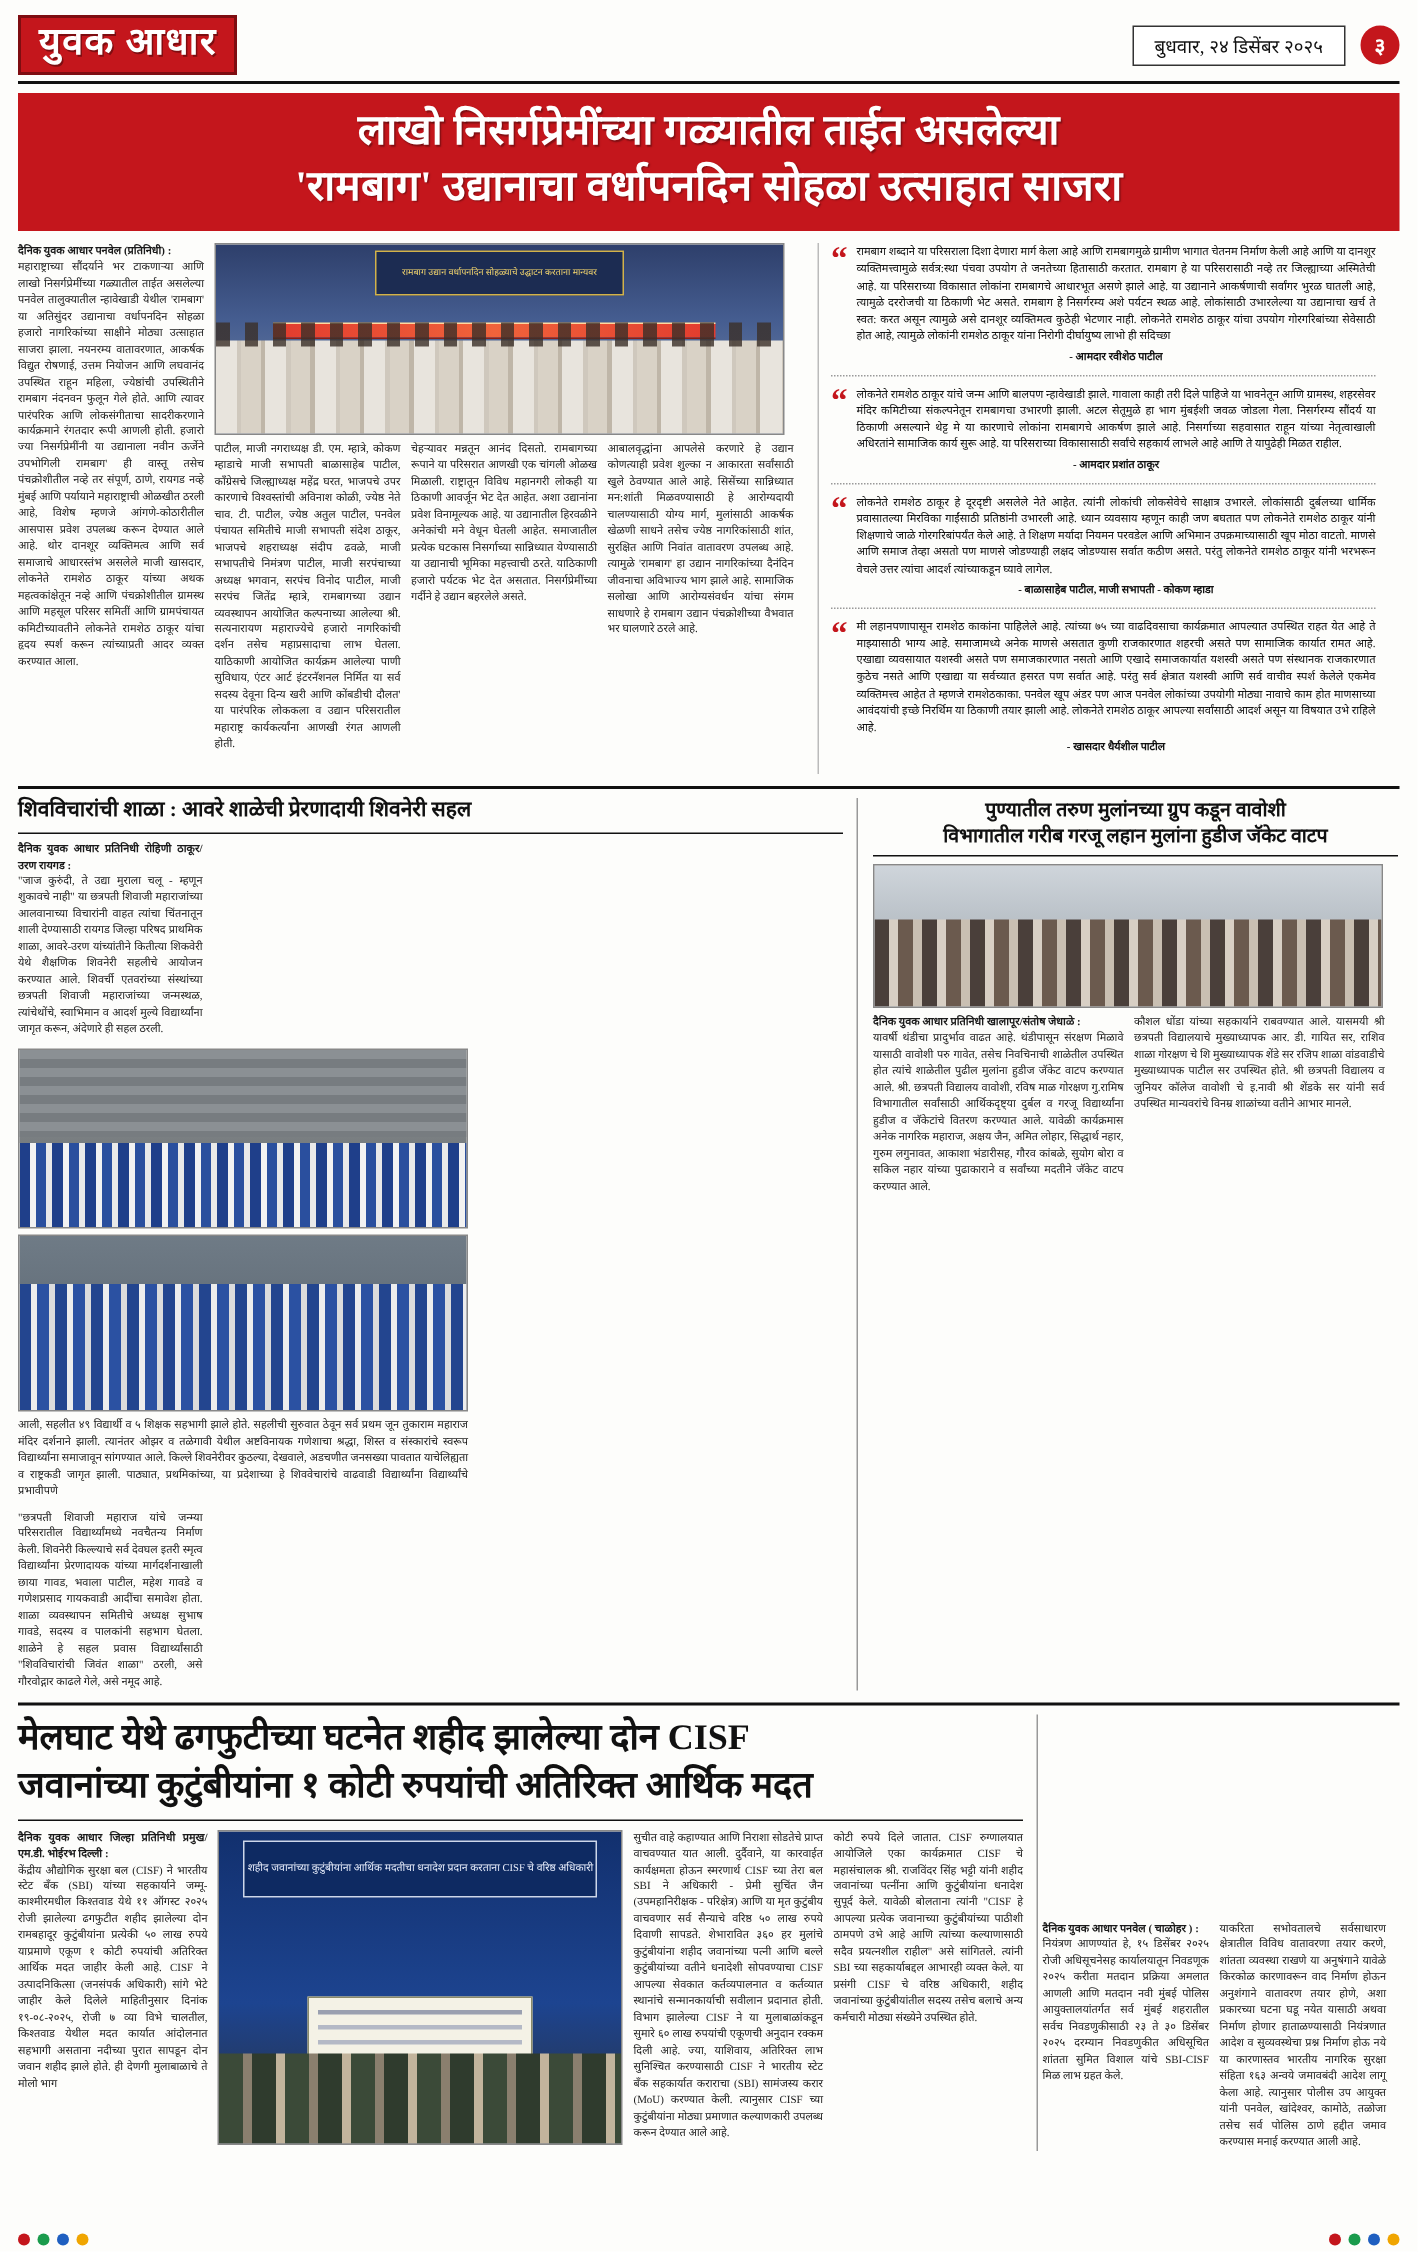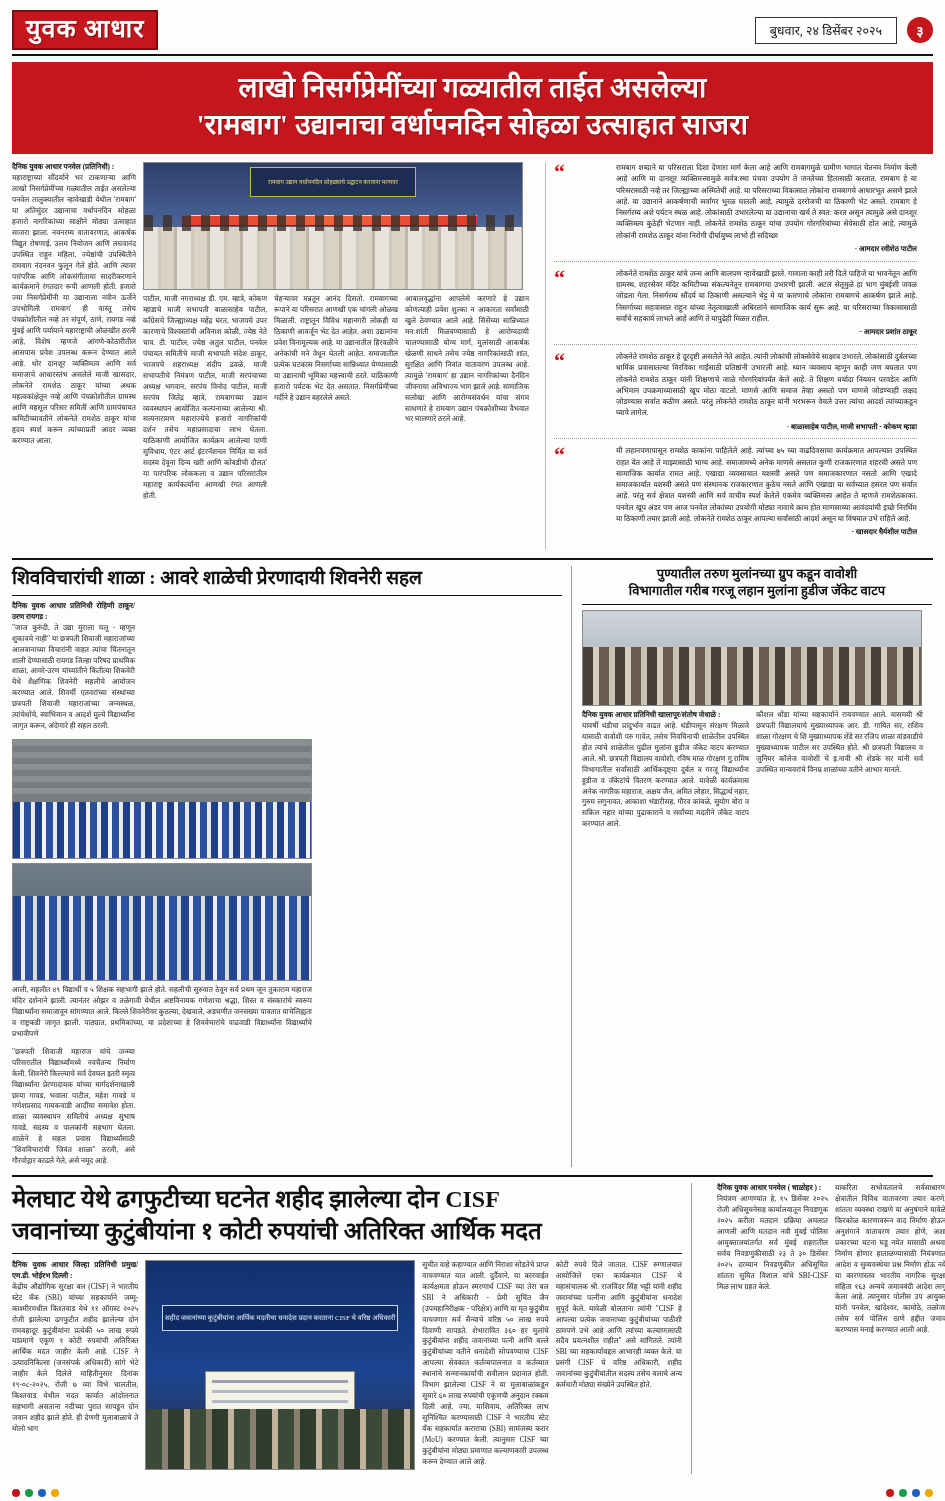--- a/index.html
+++ b/index.html
@@ -163,44 +163,43 @@
     font-weight: bold;
     color: #c4161c;
     line-height: .9;
     flex: 0 0 auto;
   }
   .qtext {
     font-family: "Liberation Serif", serif;
     font-size: 7.4px;
     line-height: 1.52;
     text-align: justify;
-    margin-left: 45px;
   }
   .qattr {
     display: block;
-    text-align: right;
+    text-align: center;
     font-weight: bold;
     font-size: 7.2px;
     margin-top: 3px;
   }
 
   
   .mid {
     display: flex;
     gap: 10px;
     margin-top: 6px;
     border-bottom: 2px solid #111;
     padding-bottom: 8px;
   }
   .mid-left { width: 560px; border-right: 1px solid #999; padding-right: 9px; }
   .mid-right { width: 350px; }
   .sec-headline {
     font-family: "Liberation Serif", serif;
     font-weight: bold;
-    font-size: 19px;
+    font-size: 14px;
     line-height: 1.3;
     border-bottom: 1px solid #111;
     padding-bottom: 4px;
     margin-bottom: 5px;
   }
   .sec-headline.small { font-size: 13px; text-align: center; }
   .mid-cols { display: flex; gap: 7px; flex-direction: column; }
   .mid-c1 { width: 123px; }
   .mid-c2 { width: 300px; }
   .mid-c3 { width: 123px; }
@@ -238,22 +237,23 @@
     position:absolute; bottom:0; left:0; right:0; height:58px;
     background: repeating-linear-gradient(90deg,#4a3f3a 0px,#4a3f3a 10px,#d8cfc4 10px,#d8cfc4 16px,#6b5a4e 16px,#6b5a4e 26px,#c9bfb2 26px,#c9bfb2 32px);
   }
   .mid-right-cols { display:flex; gap:7px; }
   .mr-c1 { width: 167px; }
   .mr-c2 { width: 167px; }
 
   
   .bottom {
     display: flex;
-    gap: 25px;
+    gap: 3px;
     margin-top: 6px;
+    align-items: flex-end;
   }
   .bottom-left { width: 680px; border-right: 1px solid #999; padding-right: 9px; }
   .bottom-right { width: 230px; }
   .bot-headline {
     font-family: "Liberation Serif", serif;
     font-weight: bold;
     font-size: 24px;
     line-height: 1.35;
     border-bottom: 1px solid #111;
     padding-bottom: 5px;
@@ -261,24 +261,24 @@
   }
   .bot-headline.r { font-size: 21px; text-align: center; }
   .bot-cols { display:flex; gap: 7px; }
   .bc { width: 127px; }
   .bc-wide { width: 270px; }
   .photo-cheque {
     width: 270px; height: 210px;
     background: linear-gradient(180deg,#12306e 0%,#1d4490 55%,#2a2f3a 100%);
   }
   .photo-cheque .cisfbanner {
-    position:absolute; left:6%; top:6px; width:88%; height:26px;
+    position:absolute; left:6%; top:6px; width:88%; height:38px;
     background:#0e2a62; border:1px solid #cdd7ea; color:#e8eefc;
     font-family:"Liberation Serif",serif; font-size:7px;
-    display:flex; align-items:center; justify-content:center;margin-top:38px;
+    display:flex; align-items:center; justify-content:center;
   }
   .photo-cheque .cheque {
     position:absolute; left:22%; bottom:46px; width:56%; height:52px;
     background:#f4f2e6; border:1px solid #8a8a6a;
   }
   .photo-cheque .cheque::after{
     content:""; position:absolute; left:6px; top:8px; right:6px; height:3px;
     background:#9aa0b0; box-shadow:0 10px 0 #b4b9c6, 0 20px 0 #b4b9c6;
   }
   .photo-cheque .figs {

